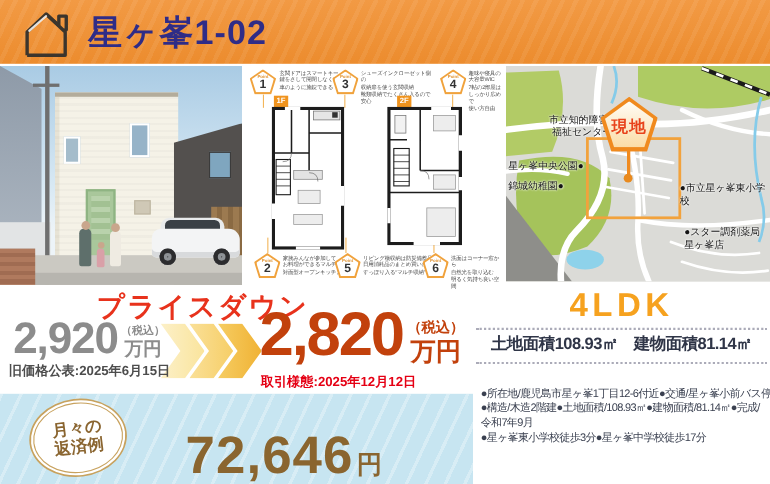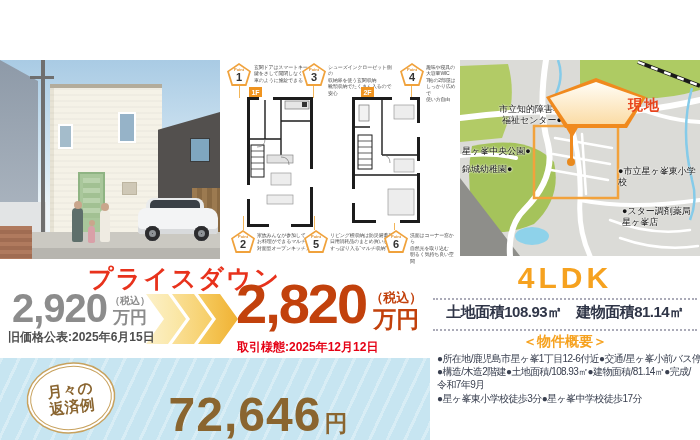--- a/index.html
+++ b/index.html
@@ -67,21 +67,21 @@
   .pt-text{position:absolute;font-size:5px;line-height:6.4px;color:#4a4a4a;letter-spacing:-.2px;}
   .callout{position:absolute;width:1px;background:#F3B65A;}
   .flabel{position:absolute;width:13px;height:12px;background:#F0941F;color:#fff;
     font-size:7px;font-weight:bold;text-align:center;line-height:12px;}
   .plan-svg{position:absolute;}
 
   
   .map{left:460px;top:60px;width:240px;height:196px;background:#DBDBD7;overflow:hidden;}
   .map-label{position:absolute;font-size:9px;line-height:10.5px;color:#141414;
     white-space:pre-line;text-shadow:0 0 2px #fff,0 0 2px #fff;z-index:3;}
-  .site-badge{left:86px;top:18px;width:52px;height:50px;z-index:5;padding-left:48px;}
+  .site-badge{left:86px;top:28px;width:52px;height:50px;z-index:5;}
   .site-outer{position:absolute;inset:0;background:#F08A1E;
     clip-path:polygon(50% 0,100% 38%,81% 100%,19% 100%,0 38%);}
   .site-inner{position:absolute;inset:4px;background:linear-gradient(180deg,#FFFDF6,#FBDCA6);
     clip-path:polygon(50% 0,100% 38%,81% 100%,19% 100%,0 38%);}
   .site-text{position:absolute;top:18px;width:100%;text-align:center;
     font-size:15px;font-weight:bold;color:#E8431C;z-index:2;letter-spacing:1px;}
   .site-tail{left:105px;top:66px;width:14px;height:12px;background:#F08A1E;
     clip-path:polygon(0 0,100% 0,50% 100%);z-index:4;}
   .site-line{left:110px;top:74px;width:3px;height:26px;background:#F08A1E;z-index:4;}
   .site-dot{left:107px;top:98px;width:8px;height:8px;border-radius:50%;background:#E98A1E;z-index:4;}
@@ -131,20 +131,29 @@
   .loan-terms div{font-size:12.5px;font-weight:bold;color:#8A652F;line-height:15.5px;}
   .amount-row{left:108px;top:387px;width:300px;text-align:center;z-index:2;}
   .amount{font-size:48px;font-weight:bold;color:#8A652F;letter-spacing:1px;}
   .amount-unit{font-size:23px;font-weight:bold;color:#8A652F;margin-left:3px;}
 </style>
 </head>
 <body>
 
 <div class="page">
 
+  <div class="abs header">
+    <svg class="abs house-icon" viewBox="0 0 52 52">
+      <path d="M9 47 V25 L27 8 L39 19" fill="none" stroke="#3B352D" stroke-width="3.2" stroke-linejoin="round"></path>
+      <path d="M39 19 V10 h7 v13 l-2 -1" fill="none" stroke="#3B352D" stroke-width="3.2" stroke-linejoin="round"></path>
+      <path d="M27 8 L45 25 V47 H9" fill="none" stroke="#3B352D" stroke-width="3.2" stroke-linejoin="round"></path>
+      <path d="M11 24 L27 10" fill="none" stroke="#FFFFFF" stroke-width="2" stroke-linecap="round" opacity=".85"></path>
+    </svg>
+    <div class="abs page-title">星ヶ峯1-02</div>
+  </div>
 
   <div class="abs photo">
     <div class="abs ph-left-house"></div>
     <div class="abs ph-left-wall"></div>
     <div class="abs ph-pole"></div>
     <div class="abs ph-pole-arm"></div>
     <div class="abs ph-main-house"></div>
     <div class="abs ph-win1"></div>
     <div class="abs ph-win2"></div>
     <div class="abs ph-vent"></div>
@@ -334,21 +343,20 @@
       <span class="new-unit">万円</span>
     </span>
   </div>
   <div class="abs old-note">旧価格公表:2025年6月15日</div>
   <div class="abs new-note">取引様態:2025年12月12日</div>
 
   <div class="abs layout-type">4LDK</div>
   <div class="abs dots d1"></div>
   <div class="abs areas">土地面積108.93㎡　建物面積81.14㎡</div>
   <div class="abs dots d2"></div>
-  <div class="abs ov-head">＜物件概要＞</div>
   <div class="abs ov-lines">
     <div>●所在地/鹿児島市星ヶ峯1丁目12-6付近●交通/星ヶ峯小前バス停</div>
     <div>●構造/木造2階建●土地面積/108.93㎡●建物面積/81.14㎡●完成/</div>
     <div>令和7年9月</div>
     <div>●星ヶ峯東小学校徒歩3分●星ヶ峯中学校徒歩17分</div>
   </div>
 
   <div class="abs loan"></div>
   <div class="abs m-badge">
     <span>月々の</span>

